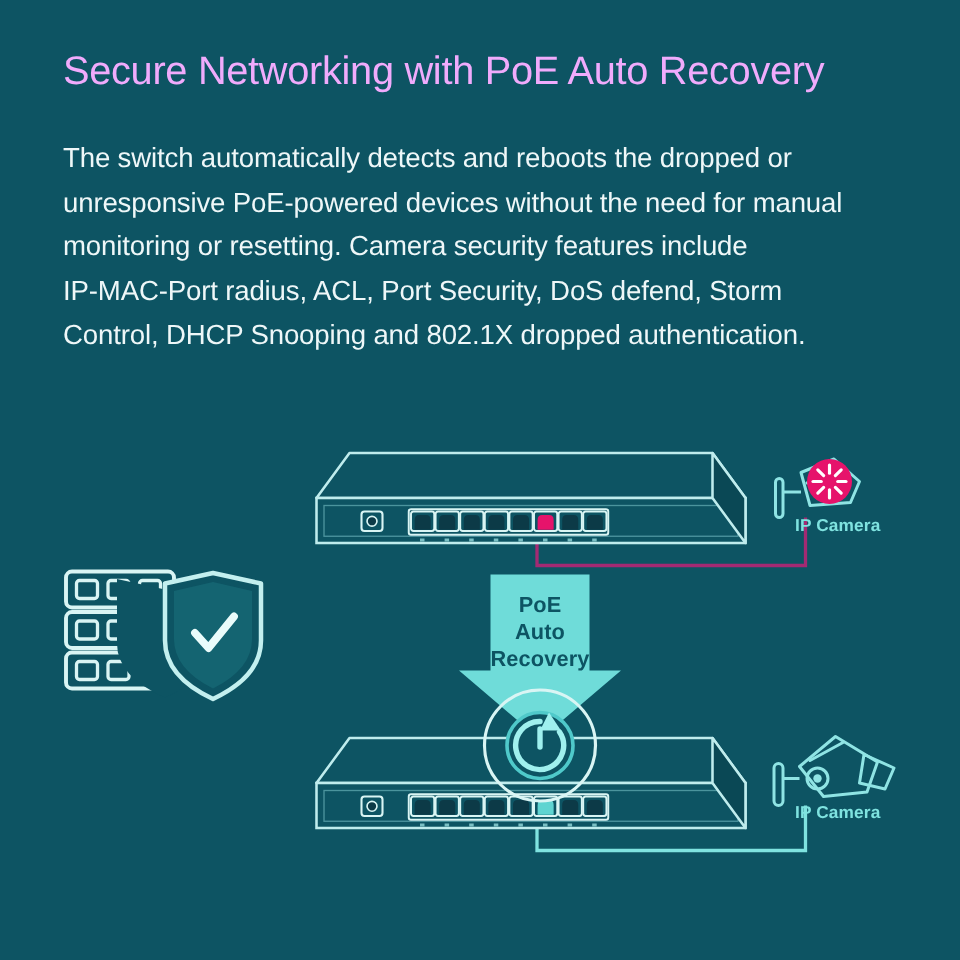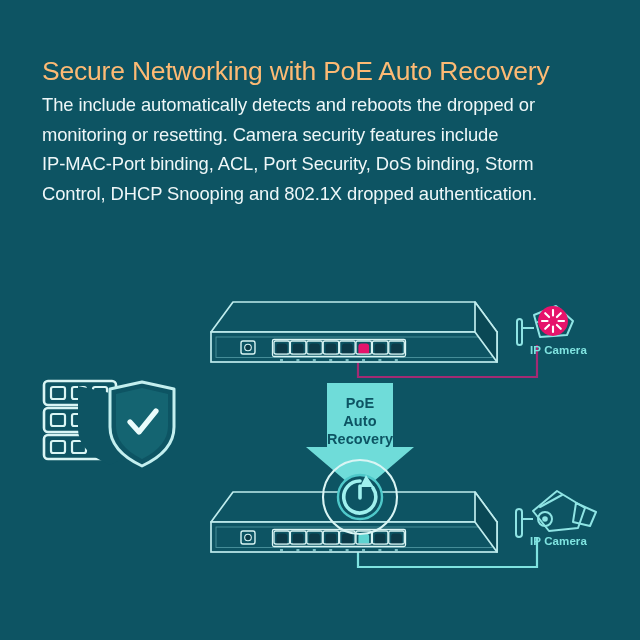--- a/index.html
+++ b/index.html
@@ -18,25 +18,25 @@
   #page-root {
     position: relative;
     width: 640px;
     height: 640px;
   }
 
   
   .headline {
     position: absolute;
     left: 42px;
-    top: 56px;
+    top: 32px;
     width: 560px;
     font-size: 26.5px;
     font-weight: 400;
-    color: #fdba74;
+    color: #f0abfc;
     letter-spacing: -0.2px;
     line-height: 1.15;
     white-space: nowrap;
   }
   .body-copy {
     position: absolute;
     left: 42px;
     top: 90px;
     width: 580px;
     font-size: 18.4px;
@@ -75,23 +75,24 @@
   }
 </style>
 </head>
 <body>
 
 <div id="page-root">
 
   <div class="headline">Secure Networking with PoE Auto Recovery</div>
 
   <div class="body-copy">
-    <span class="ln">The include automatically detects and reboots the dropped or</span>
+    <span class="ln">The switch automatically detects and reboots the dropped or</span>
+    <span class="ln">unresponsive PoE-powered devices without the need for manual</span>
     <span class="ln">monitoring or resetting. Camera security features include</span>
-    <span class="ln">IP-MAC-Port binding, ACL, Port Security, DoS binding, Storm</span>
+    <span class="ln">IP-MAC-Port radius, ACL, Port Security, DoS defend, Storm</span>
     <span class="ln">Control, DHCP Snooping and 802.1X dropped authentication.</span>
   </div>
 
   <div class="diagram">
     <svg width="640" height="330" viewBox="0 0 640 330" xmlns="http://www.w3.org/2000/svg">
 
       <defs>
 
         <g id="rj45">
           <rect x="0" y="0" width="15.5" height="13" rx="1.6" fill="none" stroke="#d9f5f4" stroke-width="1.3"></rect>

